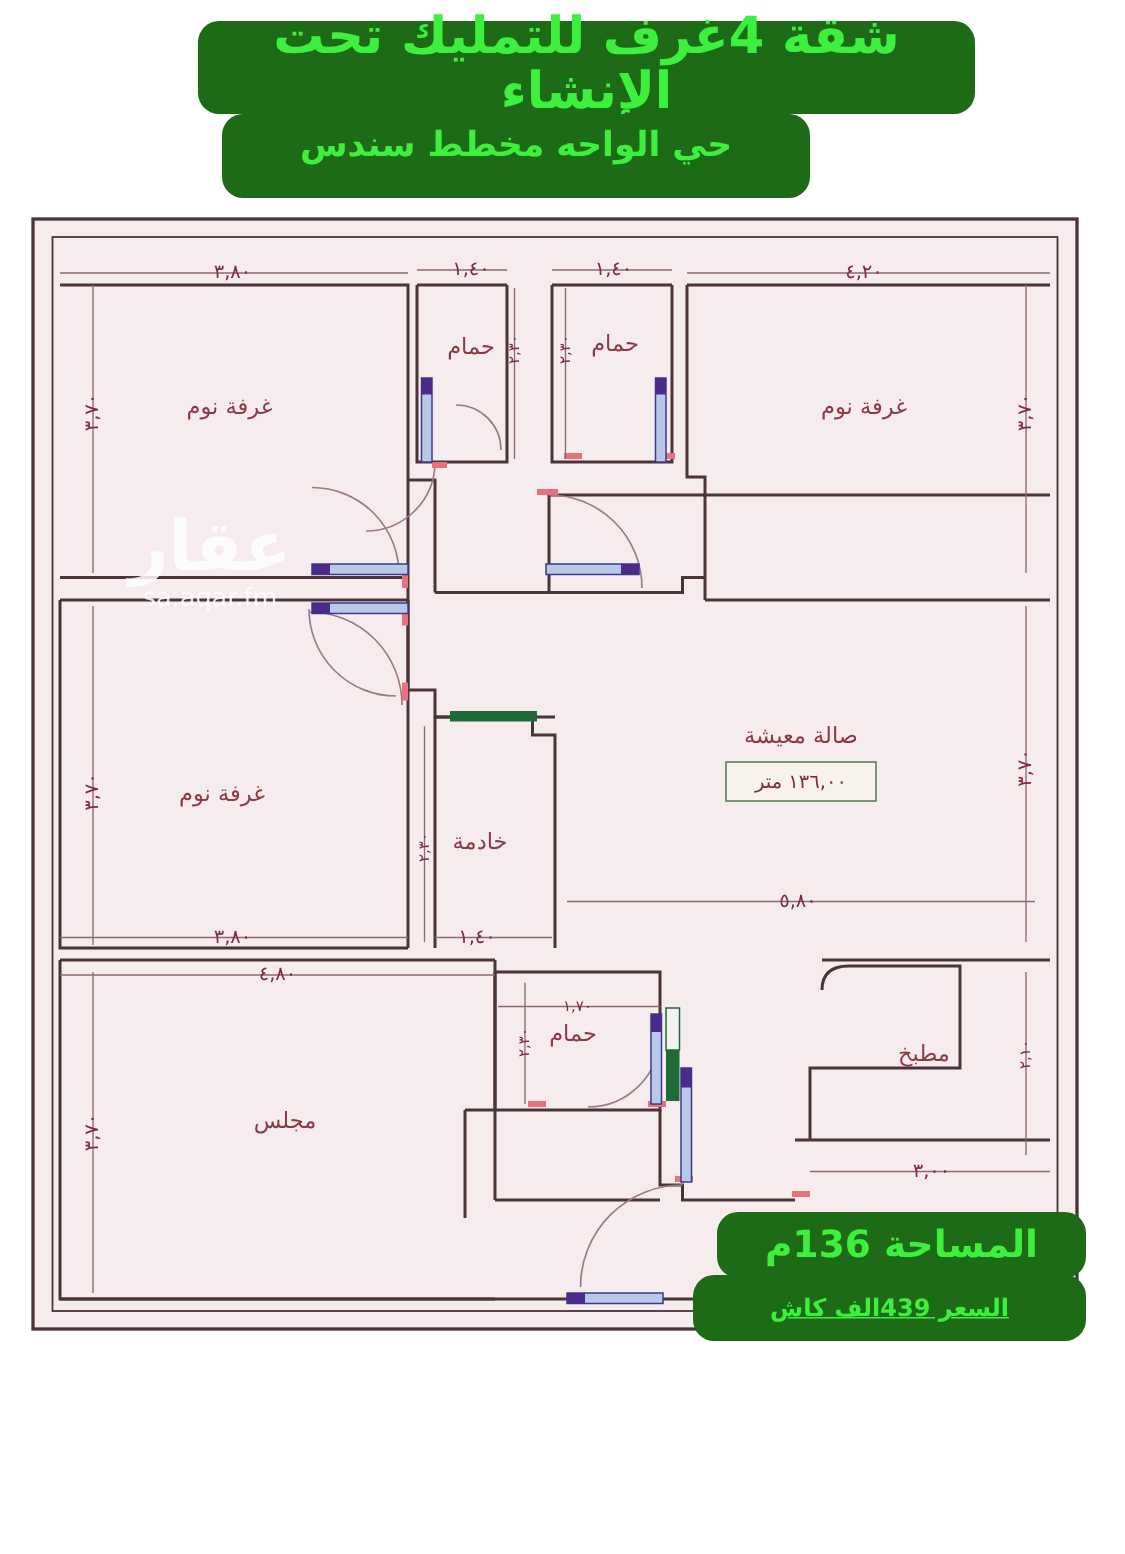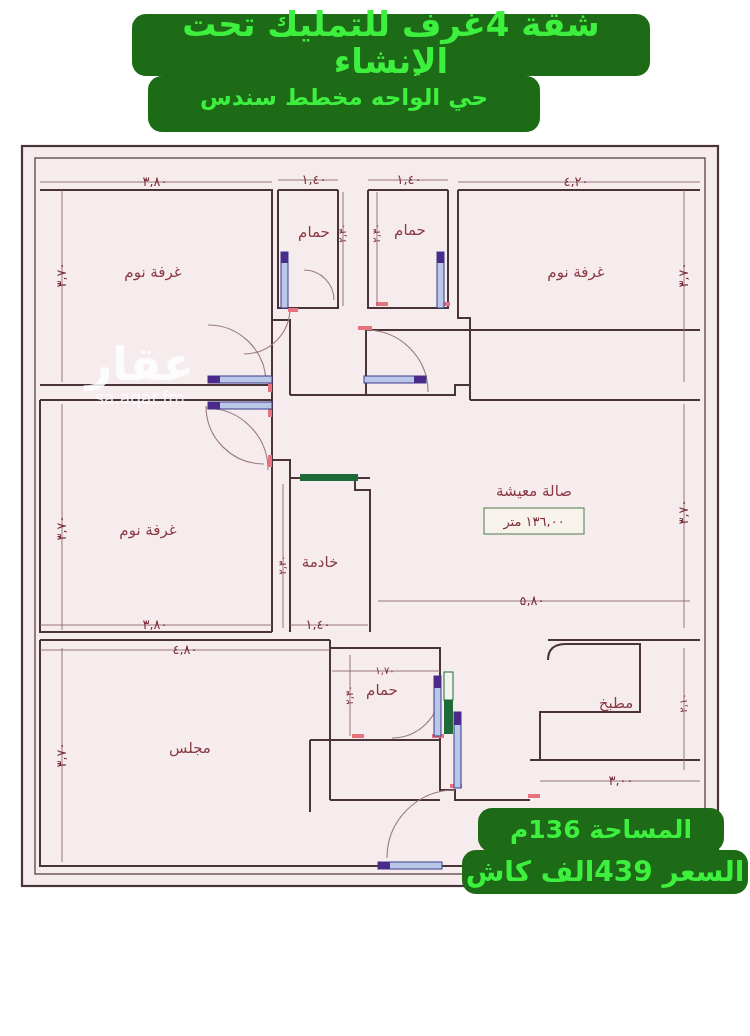--- a/index.html
+++ b/index.html
@@ -36,23 +36,24 @@
     border-radius:14px;
     font-size:23px;
     padding-bottom:13px;
   }
   #banner-bottom{
     left:478px;top:808px;width:246px;height:44px;
     border-radius:14px;
     font-size:25px;
   }
   #banner-bottom2{
-    left:462px;top:850px;width:286px;height:44px;
-    border-radius:14px;
-    font-size:28px;
+    left:462px;top:850px;width:262px;height:44px;
+    border-radius:14px;
+    font-size:16px;
+    text-decoration:underline;
   }
 
   
   #plan-svg{position:absolute;left:0;top:0;}
 
   .room-label{
     fill:#8a3a44;
     font-family:"DejaVu Sans","Liberation Sans",sans-serif;
     font-size:15px;
     text-anchor:middle;

